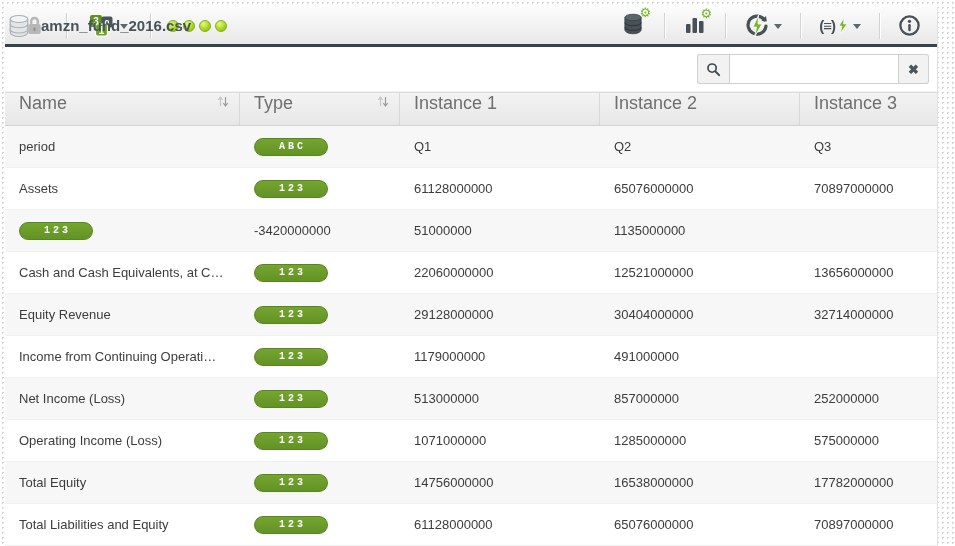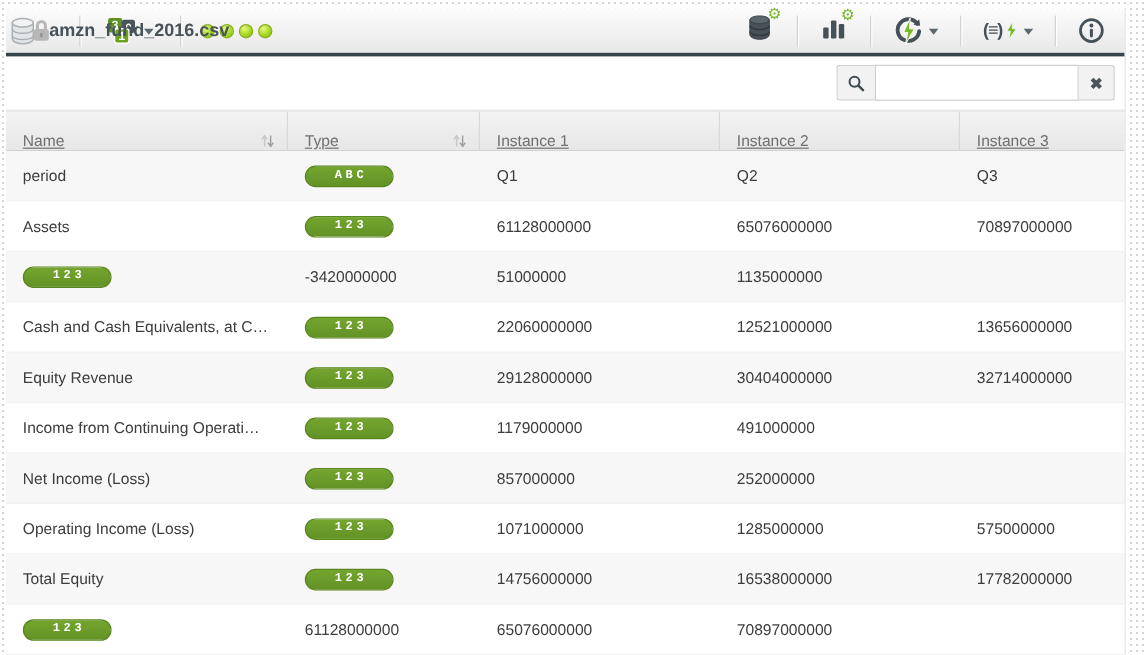--- a/index.html
+++ b/index.html
@@ -67,23 +67,23 @@
     cursor:pointer; color:#4b555b; font-size:13px; font-weight:bold;
   }
   
   .grid { display:grid; grid-template-columns:235px 160px 200px 200px 1fr; }
   .thead {
     height:34px;
     background:linear-gradient(#f3f3f3, #e7e7e7);
     border-top:1px solid #dcdcdc; border-bottom:1px solid #d2d2d2;
   }
   .th {
-    display:flex; align-items:flex-end; padding:0 10px 0 14px;
-    font-size:13px; color:#6f6f6f; border-right:1px solid #d8d8d8;
-    cursor:pointer; overflow:hidden; white-space:nowrap;text-decoration:underline;
+    display:flex; align-items:flex-start; padding:0 10px 0 14px;
+    font-size:18px; color:#6f6f6f; border-right:1px solid #d8d8d8;
+    cursor:pointer; overflow:hidden; white-space:nowrap;
   }
   .th:last-child { border-right:none; }
   .sort { margin-left:auto; display:flex; align-items:center; }
   .row { height:42px; border-bottom:1px solid #f1f1f1; cursor:default; }
   .row:nth-child(odd) { background:#f7f7f7; }
   .row:nth-child(even) { background:#ffffff; }
   .cell {
     display:flex; align-items:center; padding:0 10px 0 14px;
     font-size:13px; color:#3c3c3c; overflow:hidden; white-space:nowrap;
   }
@@ -291,20 +291,21 @@
           <span class="badge">123</span>
         </div>
         <div class="cell">1179000000</div>
         <div class="cell">491000000</div>
       </div>
       <div class="row grid">
         <div class="cell">Net Income (Loss)</div>
         <div class="cell">
           <span class="badge">123</span>
         </div>
+        <div class="cell">513000000</div>
         <div class="cell">857000000</div>
         <div class="cell">252000000</div>
       </div>
       <div class="row grid">
         <div class="cell">Operating Income (Loss)</div>
         <div class="cell">
           <span class="badge">123</span>
         </div>
         <div class="cell">1071000000</div>
         <div class="cell">1285000000</div>
@@ -313,20 +314,21 @@
       <div class="row grid">
         <div class="cell">Total Equity</div>
         <div class="cell">
           <span class="badge">123</span>
         </div>
         <div class="cell">14756000000</div>
         <div class="cell">16538000000</div>
         <div class="cell">17782000000</div>
       </div>
       <div class="row grid">
+        <div class="cell">Total Liabilities and Equity</div>
         <div class="cell">
           <span class="badge">123</span>
         </div>
         <div class="cell">61128000000</div>
         <div class="cell">65076000000</div>
         <div class="cell">70897000000</div>
       </div>
     </div>
 
 </div>

